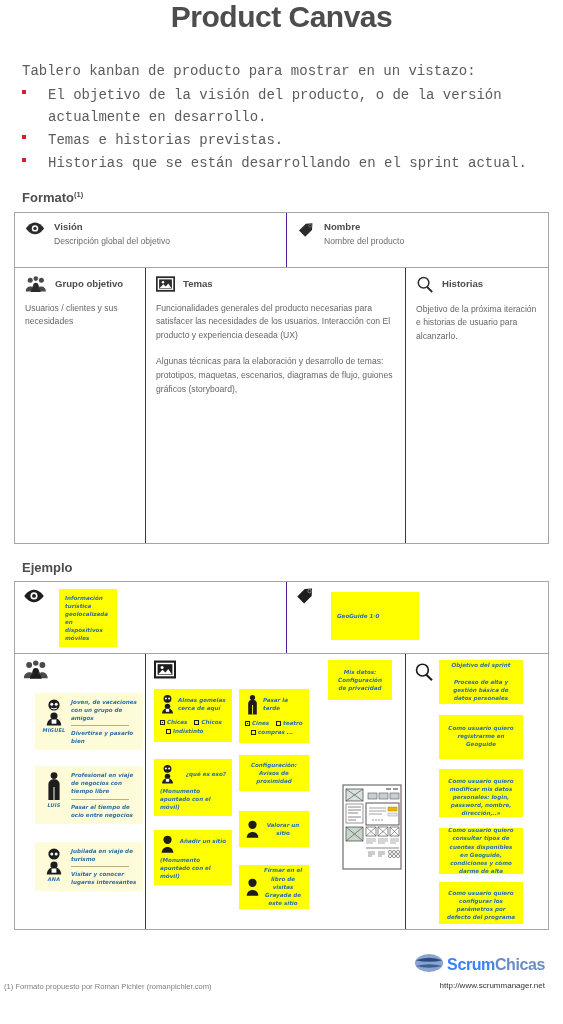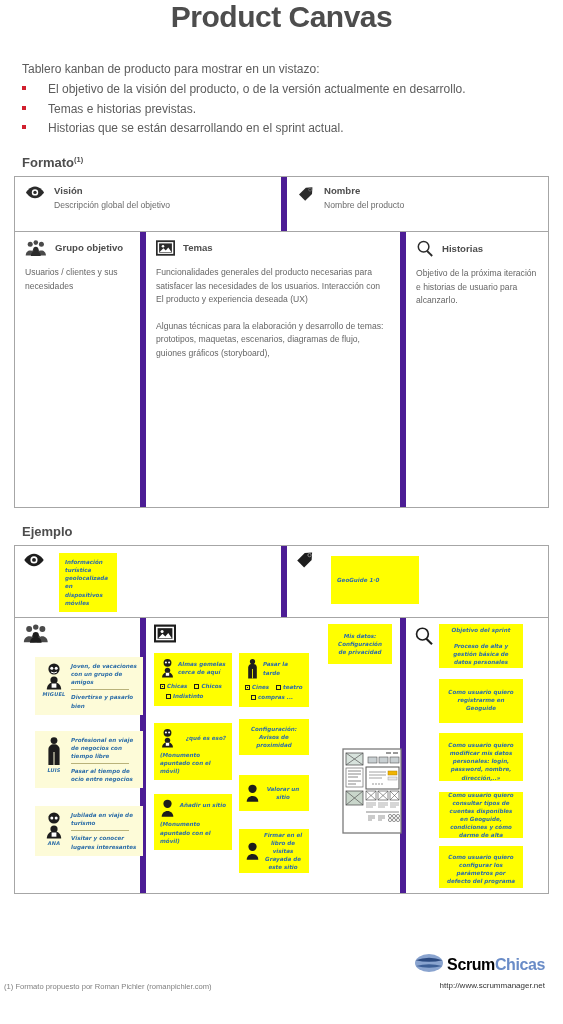--- a/index.html
+++ b/index.html
@@ -17,36 +17,36 @@
   .title {
     text-align: center;
     font-size: 30px;
     font-weight: bold;
     color: #4d4d4d;
     letter-spacing: -0.5px;
     font-stretch: condensed;
   }
 
   
-  .intro { margin: 26px 0 0 22px; font-size: 12px; line-height: 1.62; color: #5c5c5c; }
+  .intro { margin: 26px 0 0 22px; font-size: 14px; line-height: 1.62; color: #5c5c5c; font-family: Liberation Mono, monospace; }
   .intro .lead { margin-bottom: 1px; }
   .bullet-row { display: flex; align-items: flex-start; gap: 22px; }
   .bullet-sq { width: 4px; height: 4px; background: #d1202f; margin-top: 6px; flex: 0 0 4px; }
 
   
   .sec-h {
     font-size: 13px; font-weight: bold; color: #4d4d4d;
     margin: 16px 0 6px 22px;
   }
   .sec-h sup { font-size: 7.5px; font-weight: bold; vertical-align: super; }
 
   
   .canvas { margin: 0 14px; border: 1px solid #a6a6a6; }
   .row { display: flex; }
-  .cell { border-right: 6px solid #4c1d95; position: relative; }
+  .cell { border-right: 1px solid #4c1d95; position: relative; }
   .cell:last-child { border-right: none; }
   .row.divider { border-bottom: 1px solid #a6a6a6; }
 
   
   .fmt-top { height: 55px; }
   .fmt-vision { width: 272px; padding: 8px 10px; }
   .fmt-nombre { flex: 1; padding: 8px 10px; }
   .fmt-bottom { height: 275px; }
   .fmt-grupo { width: 131px; padding: 7px 10px; }
   .fmt-temas { width: 260px; padding: 7px 10px; }
@@ -104,21 +104,21 @@
 
   
   .wf { position: absolute; left: 196px; top: 130px; width: 62px; }
 
   
   .footer { position: absolute; left: 0; bottom: 0; width: 563px; height: 76px; }
   .footnote { position: absolute; left: 4px; top: 34px; font-size: 7.6px; color: #808080; }
   .brand { position: absolute; right: 18px; top: 4px; text-align: right; }
   .brand-row { display: flex; align-items: center; gap: 3px; }
   .brand-tx { font-size: 16px; font-weight: bold; letter-spacing: -0.4px; }
-  .brand-scrum { color: #000000; }
+  .brand-scrum { color: #3b82f6; }
   .brand-manager { color: #6a8cc7; }
   .brand-url { font-size: 8px; color: #333; margin-top: 3px; }
 </style>
 </head>
 <body>
 
 <div class="page">
 
   <div class="title">Product Canvas</div>
 

